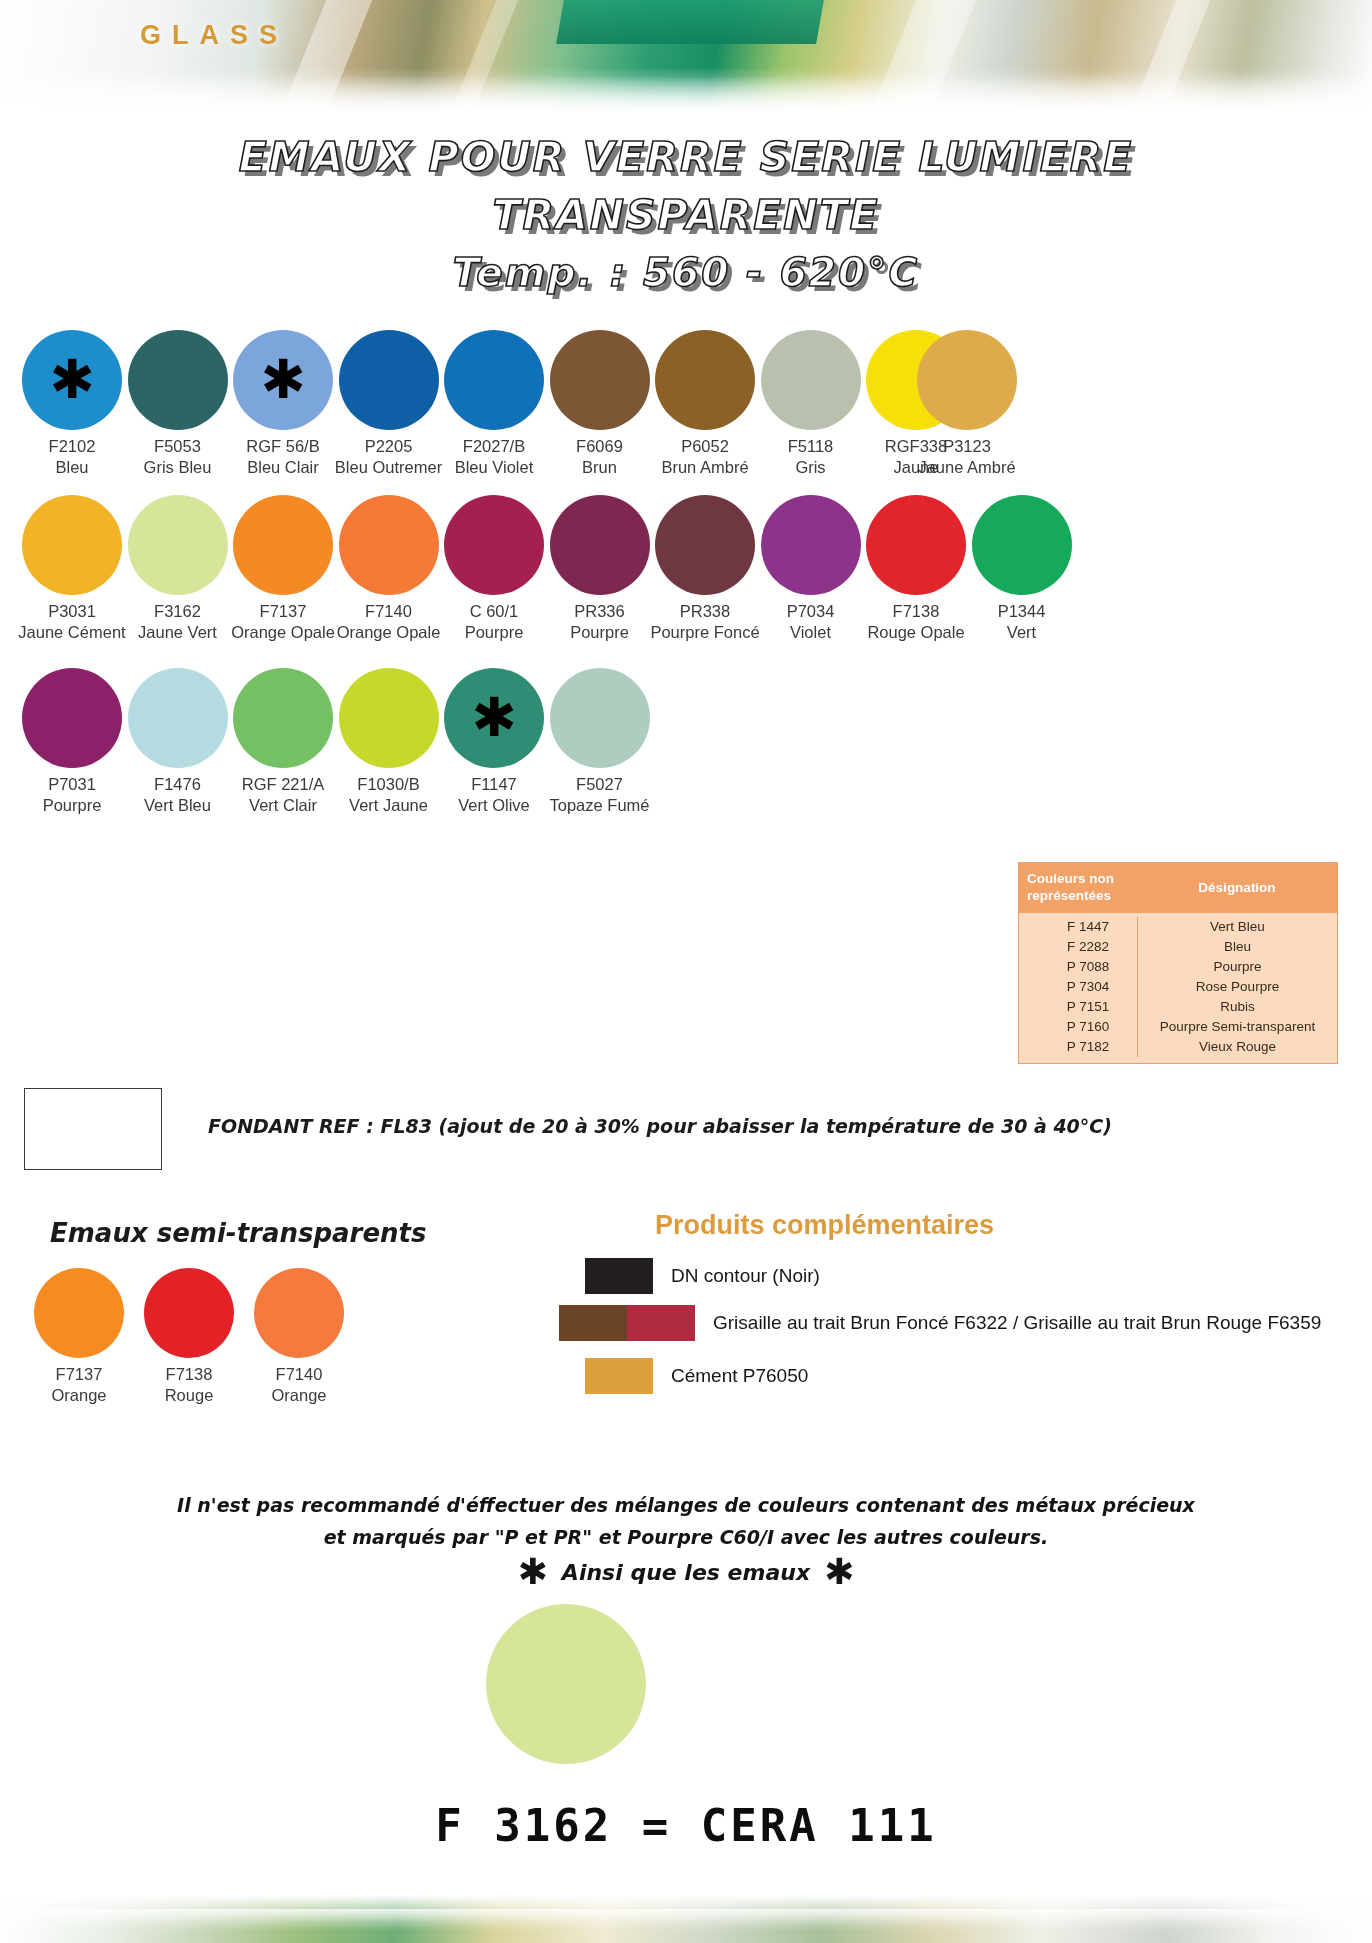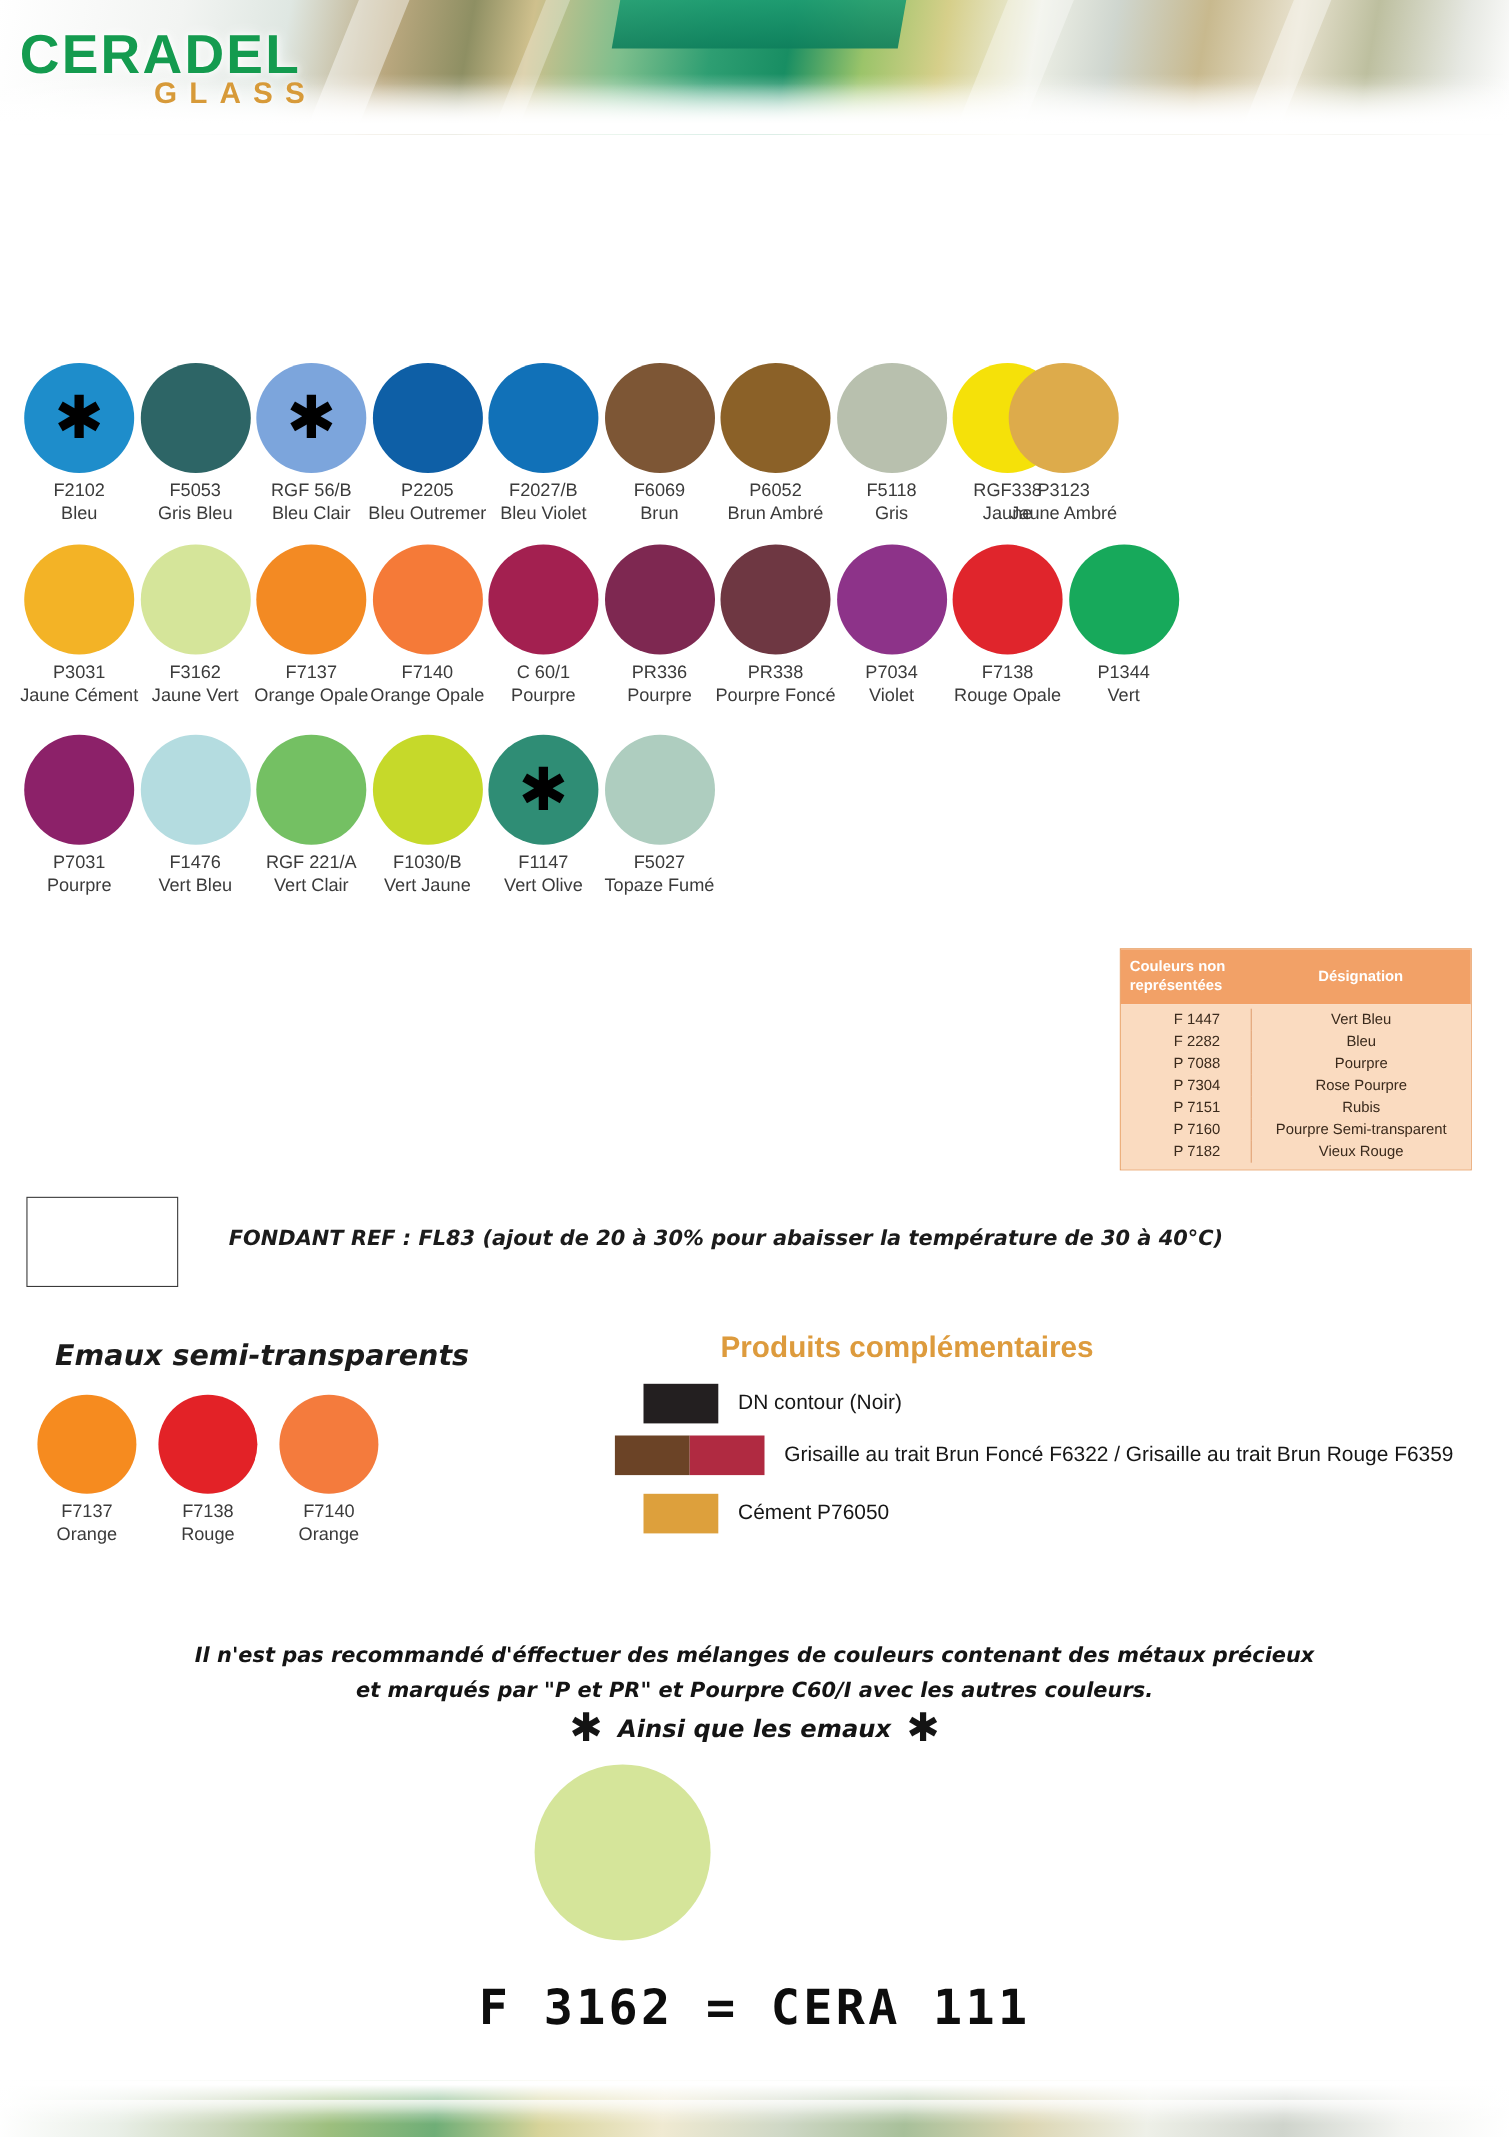--- a/index.html
+++ b/index.html
@@ -202,24 +202,28 @@
   <div class="banner">
     <div class="teal"></div>
     <div class="streak s1"></div>
     <div class="streak s2"></div>
     <div class="streak s3"></div>
     <div class="streak s4"></div>
     <div class="fade-bottom"></div>
   </div>
 
   <div class="logo">
-    <div class="logo-main">CERADEL</div>
     <div class="logo-sub">GLASS</div>
   </div>
 
+  <div class="title-block">
+    <div class="title-line">EMAUX POUR VERRE SERIE LUMIERE</div>
+    <div class="title-line">TRANSPARENTE</div>
+    <div class="title-temp">Temp. : 560 - 620°C</div>
+  </div>
 
   <div class="grid-row" id="row0" style="top:330px;">
       <div class="swatch-cell" style="left: 12px;">
         <div class="dot" style="background: rgb(30, 141, 203);">
           <span class="star">✱</span>
         </div>
         <div class="sw-label">
           <span class="code">F2102</span>
           <span class="nm">Bleu</span>
         </div>

